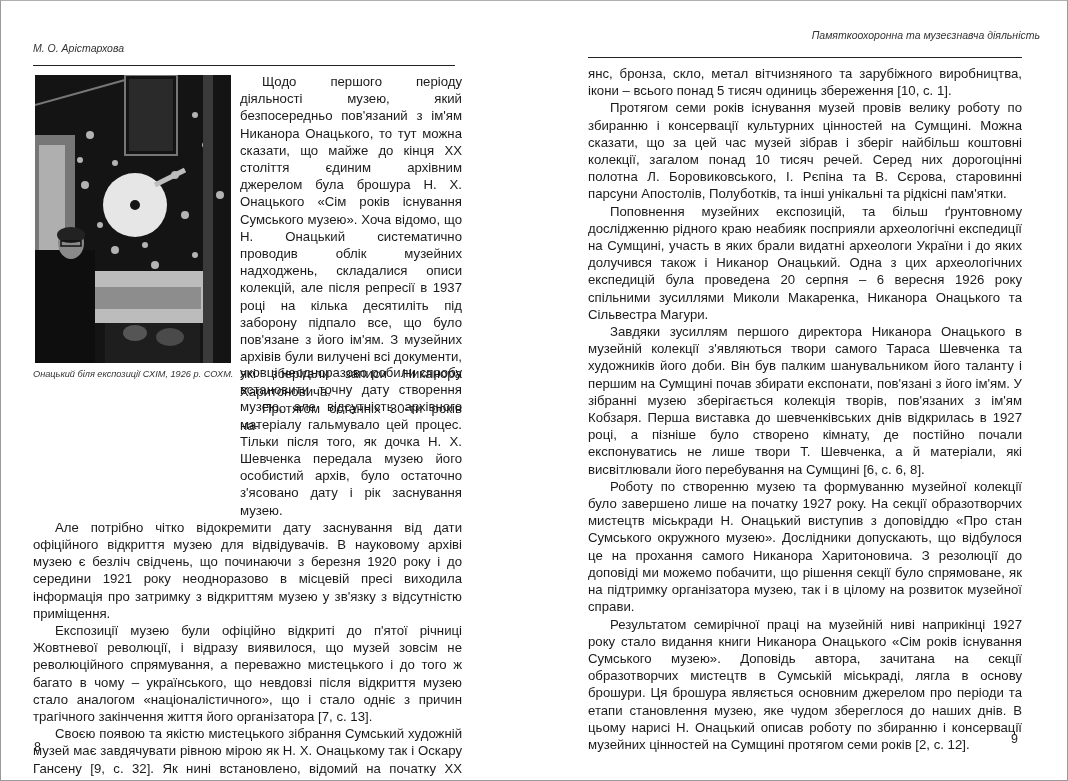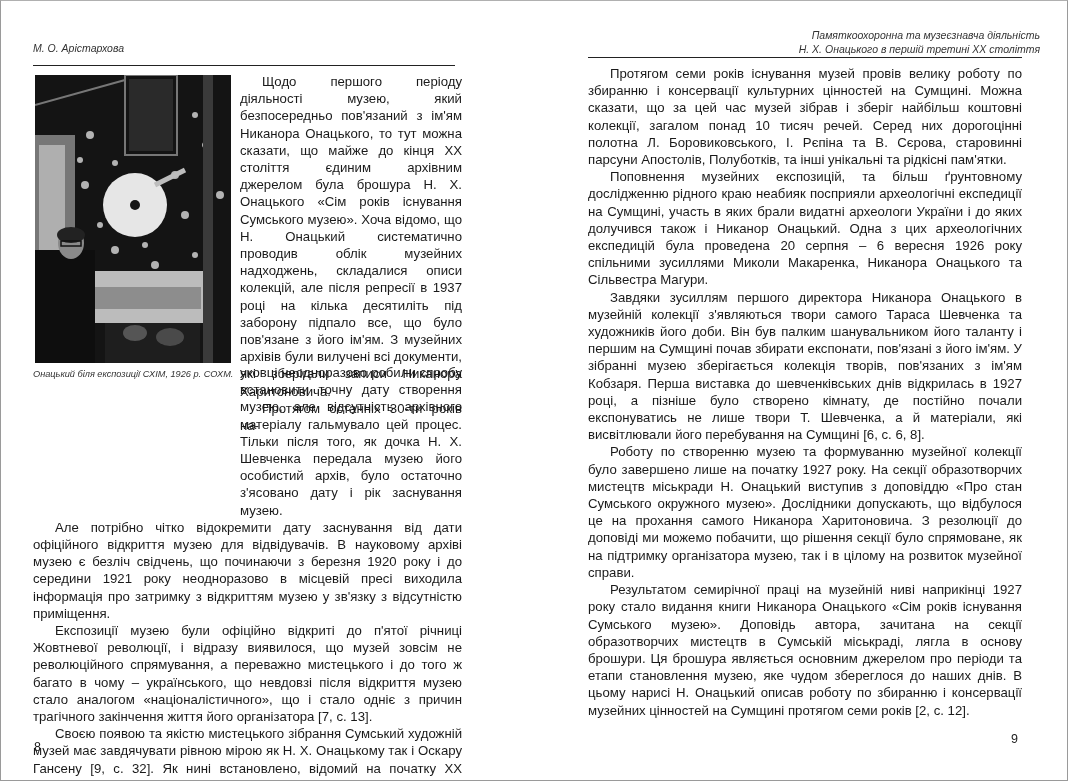--- a/index.html
+++ b/index.html
@@ -10,21 +10,21 @@
   .spread-frame {
     position: absolute; left: 0; top: 0; width: 1066px; height: 779px;
     border: 1px solid #9a9a9a; border-bottom: 2px solid #9a9a9a; border-top: 1px solid #b0b0b0;
   }
   .page { position: absolute; top: 0; height: 781px; }
   .page-left { left: 0; width: 534px; margin-top: 8px; }
   .page-right { left: 534px; width: 534px; }
 
   .running-head { position: absolute; font-size: 10.5px; font-style: italic; color: #333; line-height: 14px; }
   .page-left .running-head { left: 33px; top: 33px; }
-  .page-right .running-head { right: 28px; top: 28px; text-align: right; }
+  .page-right .running-head { right: 28px; top: 28px; text-align: left; }
   .head-rule { position: absolute; height: 1px; background: #222; }
   .page-left .head-rule { left: 33px; top: 57px; width: 422px; }
   .page-right .head-rule { left: 54px; top: 57px; width: 434px; }
 
   .text-block { position: absolute; font-size: 13.2px; line-height: 17.2px; text-align: justify; }
   .text-block p { margin: 0; text-indent: 22px; }
   .text-block p.cont { text-indent: 0; }
 
   .page-left .text-top { left: 240px; top: 65px; width: 222px; }
   .page-left .text-bottom { left: 33px; top: 373px; width: 429px; }
@@ -99,25 +99,25 @@
     <p>Експозиції музею були офіційно відкриті до п'ятої річниці Жовтневої революції, і відразу виявилося, що музей зовсім не революційного спрямування, а переважно мистецького і до того ж багато в чому – українського, що невдовзі після відкриття музею стало аналогом «націоналістичного», що і стало одніє з причин трагічного закінчення життя його організатора [7, с. 13].</p>
     <p>Своєю появою та якістю мистецького зібрання Сумський художній музей має завдячувати рівною мірою як Н. Х. Онацькому так і Оскару Гансену [9, с. 32]. Як нині встановлено, відомий на початку XX століття промисловець, меценат і колекціонер Оскар Гансен в 1918 році перевіз у Суми найбільш цінну частину свого приватного музею і залишив в маєтку своєї матері Олени Сумовської, яка мешкала в центрі міста у розкішному особняку на Петропавлівській вулиці (зберігся донині). Це були меблі, гравюри, картини, тканини, козацькі старожитності, а також порцеляна, фа-</p>
   </div>
 
   <div class="folio">8</div>
 </div>
 
 <div class="page page-right">
   <div class="running-head">
     <div>Памяткоохоронна та музеєзнавча діяльність</div>
-    <div>Н. Х. Онацького в першій третині XX століття</div>
   </div>
   <div class="head-rule"></div>
 
   <div class="text-block text-main">
+    <p class="cont">янс, бронза, скло, метал вітчизняного та зарубіжного виробництва, ікони – всього понад 5 тисяч одиниць збереження [10, с. 1].</p>
     <p>Протягом семи років існування музей провів велику роботу по збиранню і консервації культурних цінностей на Сумщині. Можна сказати, що за цей час музей зібрав і зберіг найбільш коштовні колекції, загалом понад 10 тисяч речей. Серед них дорогоцінні полотна Л. Боровиковського, І. Рєпіна та В. Сєрова, старовинні парсуни Апостолів, Полуботків, та інші унікальні та рідкісні пам'ятки.</p>
     <p>Поповнення музейних експозицій, та більш ґрунтовному дослідженню рідного краю неабияк посприяли археологічні експедиції на Сумщині, участь в яких брали видатні археологи України і до яких долучився також і Никанор Онацький. Одна з цих археологічних експедицій була проведена 20 серпня – 6 вересня 1926 року спільними зусиллями Миколи Макаренка, Никанора Онацького та Сільвестра Магури.</p>
     <p>Завдяки зусиллям першого директора Никанора Онацького в музейній колекції з'являються твори самого Тараса Шевченка та художників його доби. Він був палким шанувальником його таланту і першим на Сумщині почав збирати експонати, пов'язані з його ім'ям. У зібранні музею зберігається колекція творів, пов'язаних з ім'ям Кобзаря. Перша виставка до шевченківських днів відкрилась в 1927 році, а пізніше було створено кімнату, де постійно почали експонуватись не лише твори Т. Шевченка, а й матеріали, які висвітлювали його перебування на Сумщині [6, с. 6, 8].</p>
     <p>Роботу по створенню музею та формуванню музейної колекції було завершено лише на початку 1927 року. На секції образотворчих мистецтв міськради Н. Онацький виступив з доповіддю «Про стан Сумського окружного музею». Дослідники допускають, що відбулося це на прохання самого Никанора Харитоновича. З резолюції до доповіді ми можемо побачити, що рішення секції було спрямоване, як на підтримку організатора музею, так і в цілому на розвиток музейної справи.</p>
     <p>Результатом семирічної праці на музейній ниві наприкінці 1927 року стало видання книги Никанора Онацького «Сім років існування Сумського музею». Доповідь автора, зачитана на секції образотворчих мистецтв в Сумській міськраді, лягла в основу брошури. Ця брошура являється основним джерелом про періоди та етапи становлення музею, яке чудом збереглося до наших днів. В цьому нарисі Н. Онацький описав роботу по збиранню і консервації музейних цінностей на Сумщині протягом семи років [2, с. 12].</p>
 
   </div>
 
   <div class="folio">9</div>
 </div>

